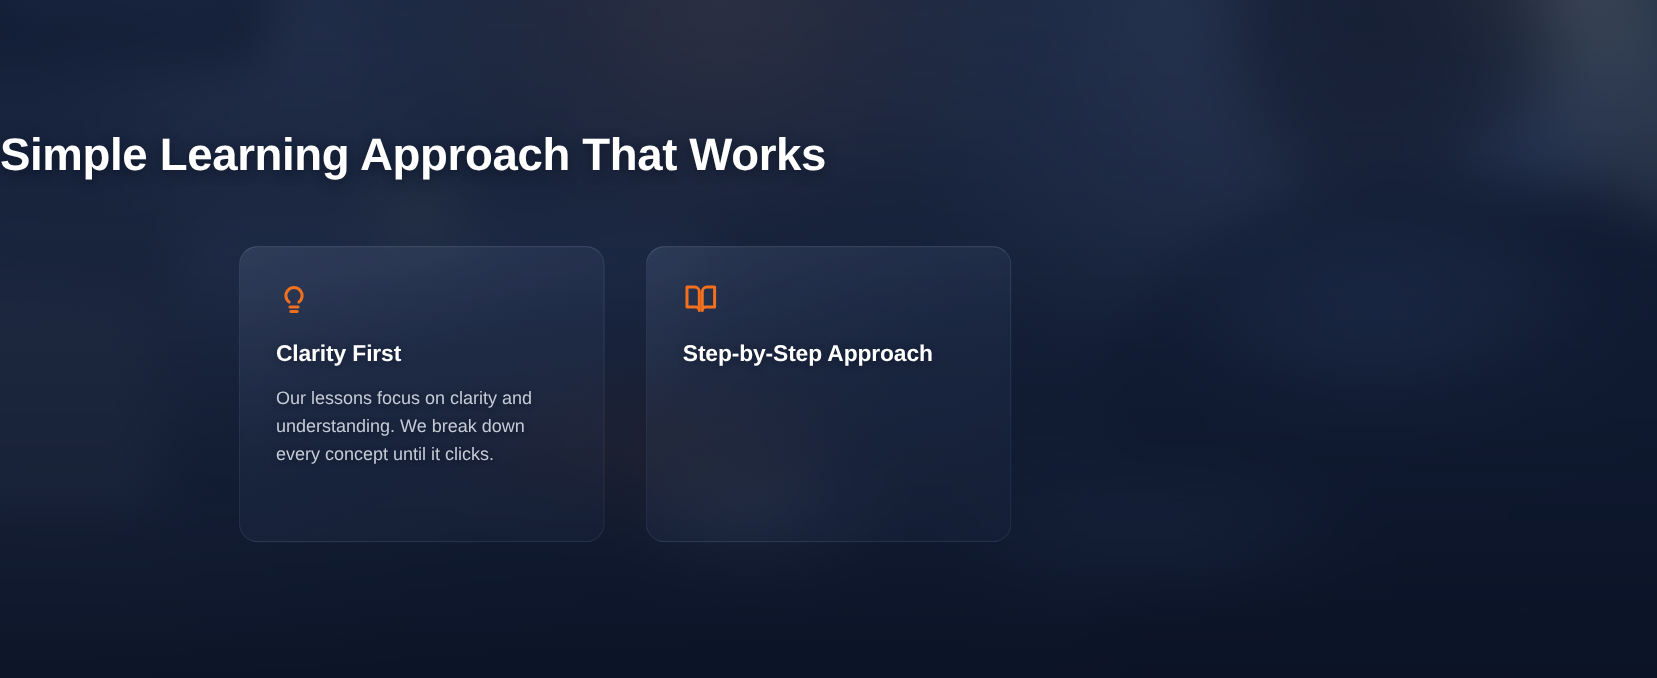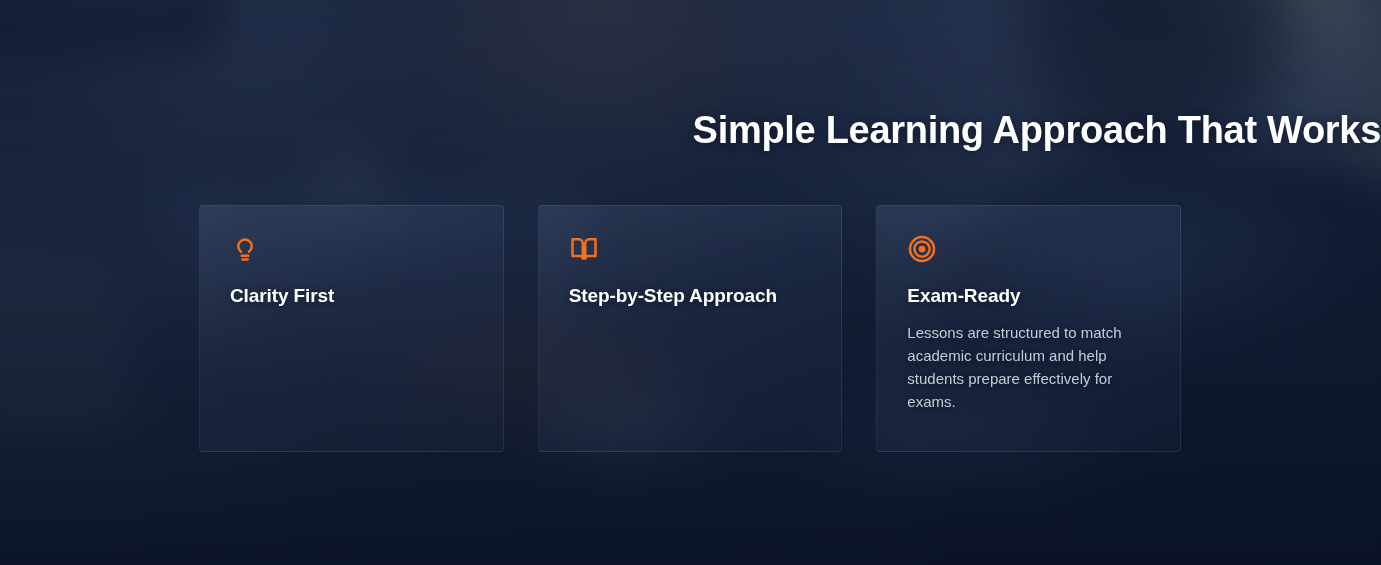--- a/index.html
+++ b/index.html
@@ -115,21 +115,21 @@
     z-index: 3;
     width: 100%;
     height: 100%;
   }
 
   .section-title {
     position: absolute;
     top: 109px;
     left: 0;
     width: 100%;
-    text-align: right;
+    text-align: left;
     font-size: 38px;
     font-weight: bold;
     letter-spacing: -0.3px;
     color: #ffffff;
     text-shadow: 0 2px 10px rgba(6,12,26,.55);
   }
 
   .cards {
     position: absolute;
     top: 205px;
@@ -137,21 +137,21 @@
     width: 982px;
     height: 247px;
     display: flex;
     gap: 34px;
   }
 
   .card {
     position: relative;
     width: 305px;
     height: 247px;
-    border-radius: 4px;
+    border-radius: 16px;
     padding: 28px 30px 0 30px;
     background: linear-gradient(158deg, rgba(118,136,170,0.20) 0%, rgba(86,106,144,0.12) 42%, rgba(52,70,108,0.10) 100%);
     border: 1px solid rgba(170,190,220,0.10);
     border-top-color: rgba(190,208,235,0.16);
     backdrop-filter: blur(2px);
     overflow: hidden;
   }
 
   .card-icon {
     width: 30px;
@@ -205,39 +205,29 @@
 
       <div class="card">
         <span class="card-icon">
           <svg viewBox="0 0 24 24" fill="none" stroke="#f2701e" stroke-width="2" stroke-linecap="round" stroke-linejoin="round">
             <path d="M8.8 14.2a5.4 5.4 0 1 1 6.4 0"></path>
             <line x1="9.3" y1="17.4" x2="14.7" y2="17.4"></line>
             <line x1="9.9" y1="20.4" x2="14.1" y2="20.4"></line>
           </svg>
         </span>
         <div class="card-title">Clarity First</div>
+        <div class="card-body">Our lessons focus on clarity and understanding. We break down every concept until it clicks.</div>
       </div>
 
       <div class="card">
         <span class="card-icon">
           <svg viewBox="0 0 24 24" fill="none" stroke="#f2701e" stroke-width="2" stroke-linecap="round" stroke-linejoin="round">
             <path d="M2.8 4.2h5.1A3.1 3.1 0 0 1 11 7.3v12.5a2.3 2.3 0 0 0-2.3-2.3H2.8z"></path>
             <path d="M21.2 4.2h-5.1A3.1 3.1 0 0 0 13 7.3v12.5a2.3 2.3 0 0 1 2.3-2.3h5.9z"></path>
           </svg>
         </span>
         <div class="card-title">Step-by-Step Approach</div>
       </div>
 
-      <div class="card">
-        <span class="card-icon">
-          <svg viewBox="0 0 24 24" fill="none" stroke="#f2701e" stroke-width="2">
-            <circle cx="12" cy="12" r="9.6"></circle>
-            <circle cx="12" cy="12" r="6.1"></circle>
-            <circle cx="12" cy="12" r="2.7" fill="#f2701e" stroke="none"></circle>
-          </svg>
-        </span>
-        <div class="card-title">Exam-Ready</div>
-        <div class="card-body">Lessons are structured to match academic curriculum and help students prepare effectively for exams.</div>
-      </div>
 
     </div>
   </div>
 </div>
 
 </body></html>

